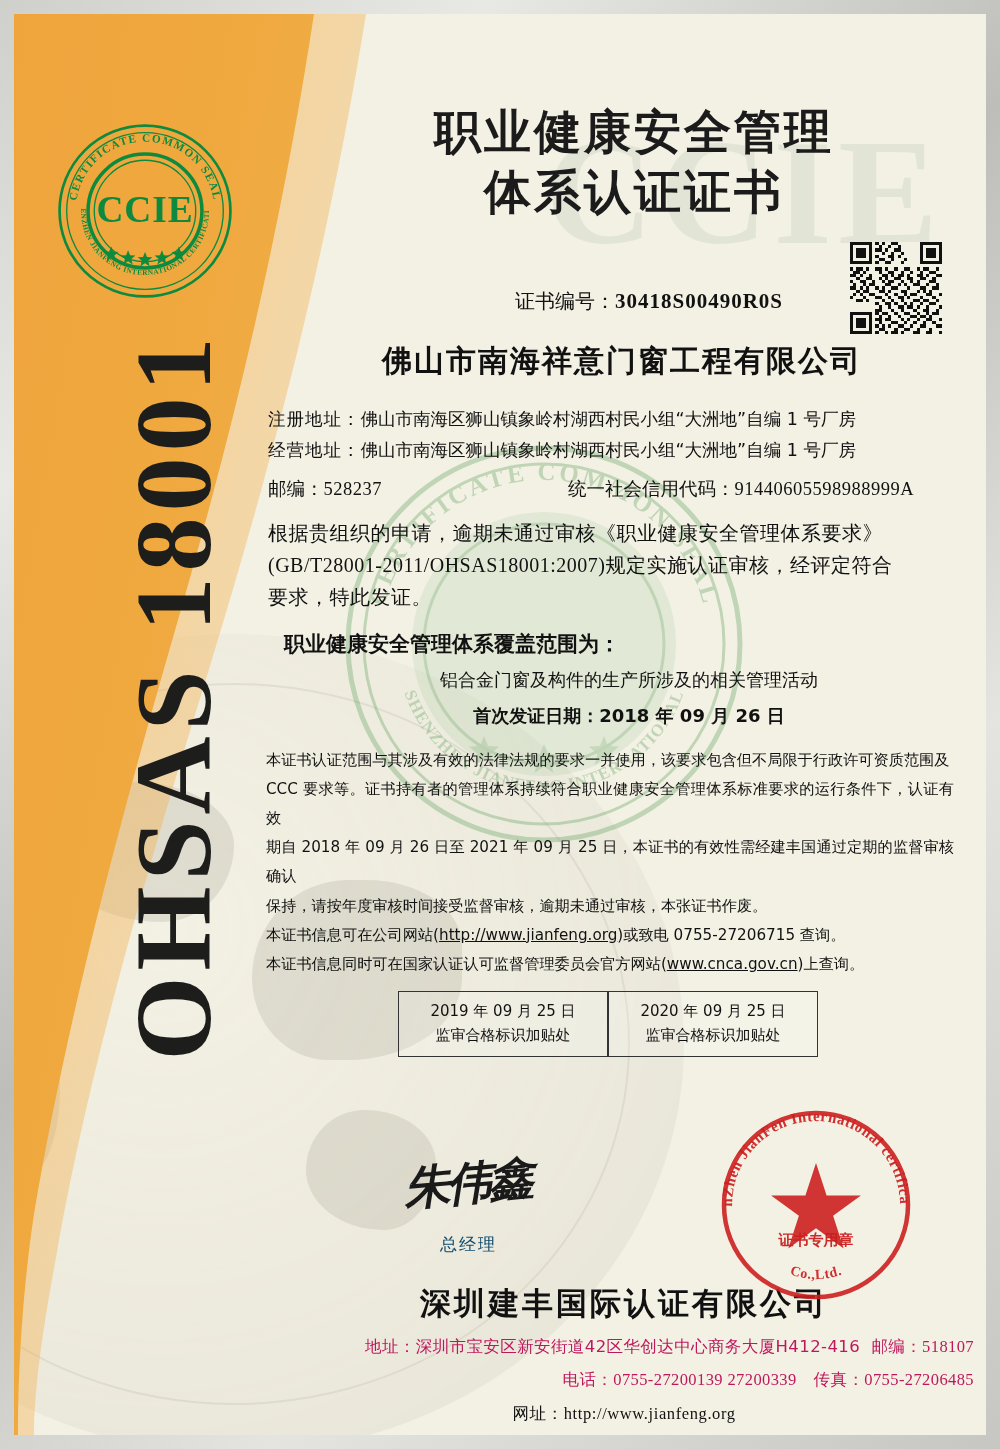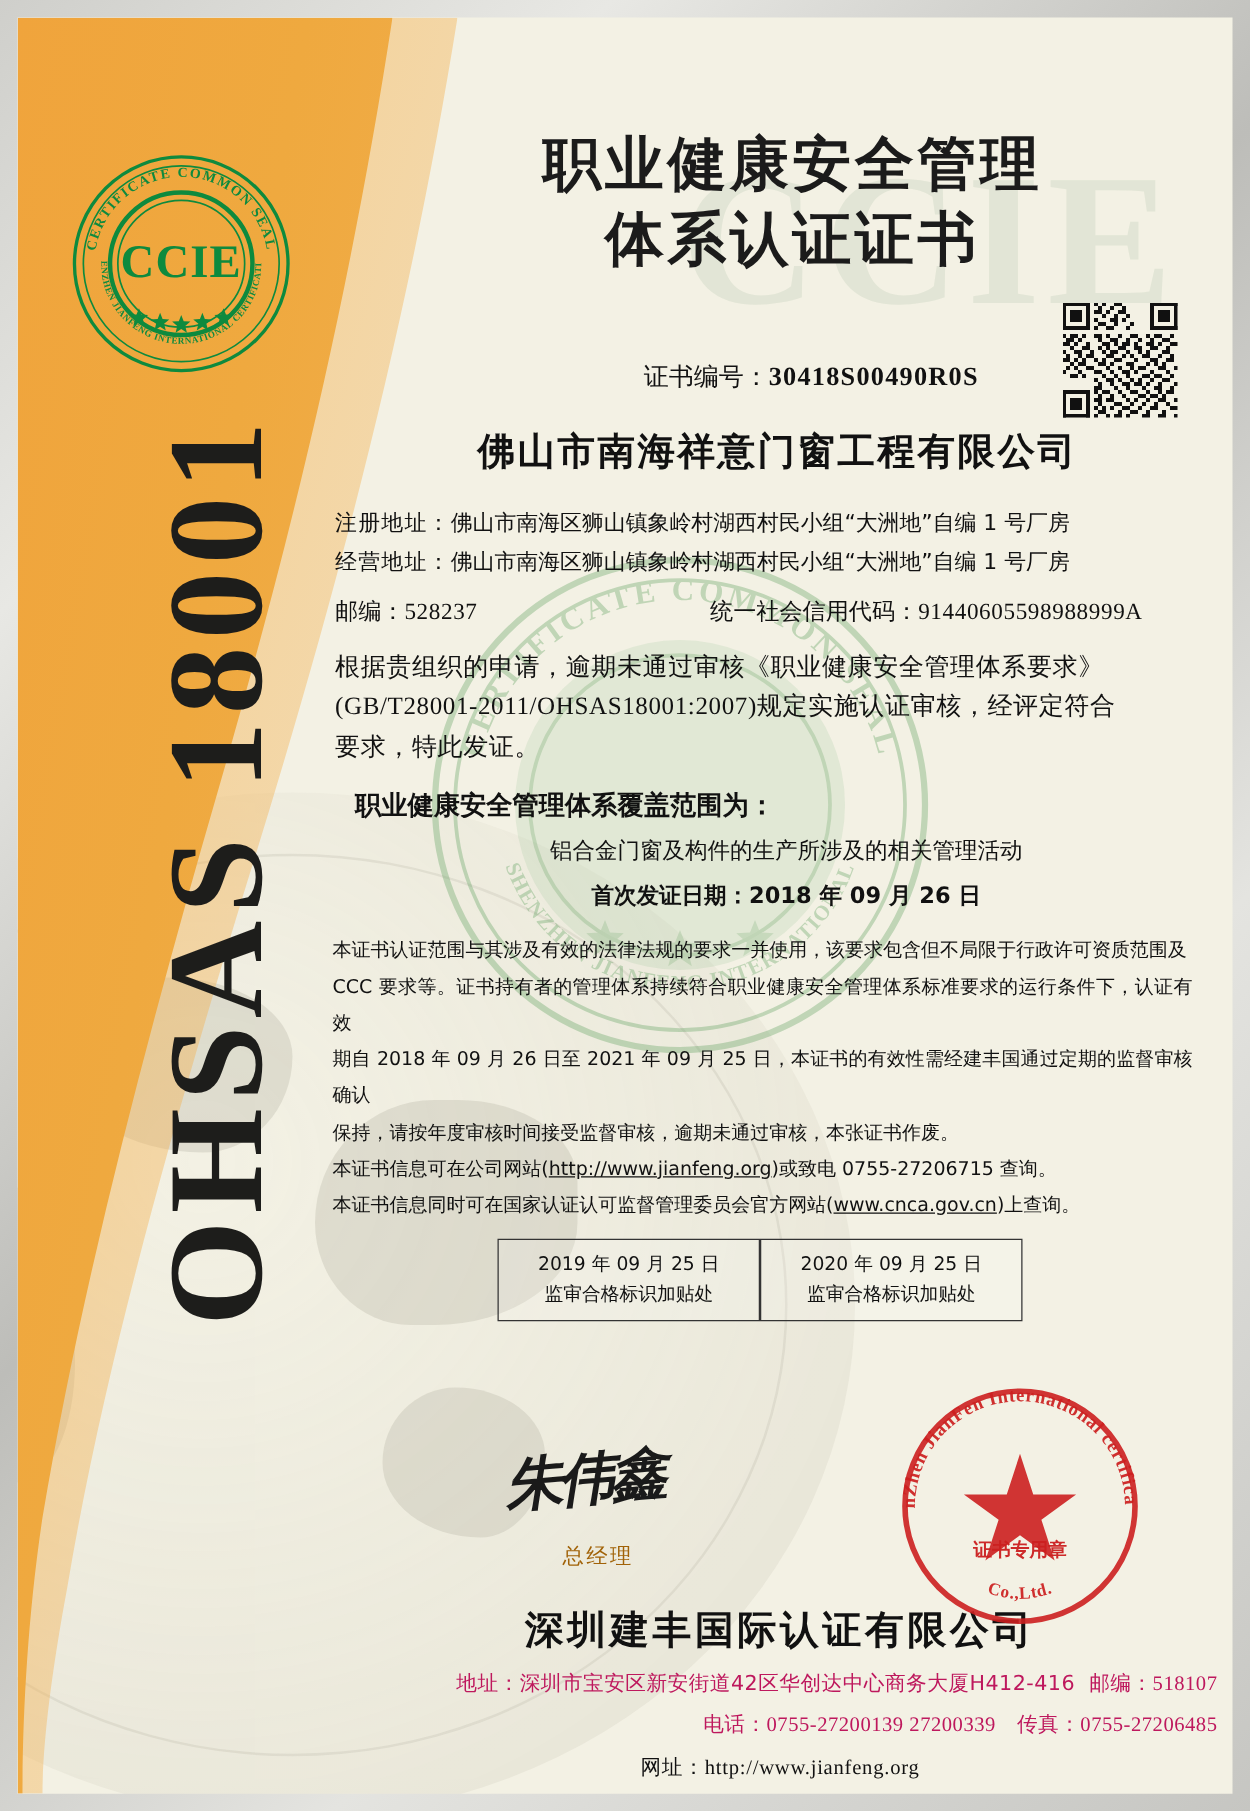--- a/index.html
+++ b/index.html
@@ -284,25 +284,25 @@
     font-family: "Liberation Serif", serif;
     font-size: 46px;
     font-style: italic;
     font-weight: bold;
     color: #1a1a1a;
     transform: rotate(-5deg);
     letter-spacing: -4px;
   }
   .sig-label {
     position: absolute;
-    left: 196px;
+    left: 186px;
     top: 176px;
     font-family: "DejaVu Sans", sans-serif;
     font-size: 17px;
-    color: #a16207;
+    color: #0c4a6e;
     letter-spacing: 2px;
   }
 
   
   .red-stamp {
     position: absolute;
     right: 58px;
     top: 48px;
     width: 200px;
     height: 200px;

